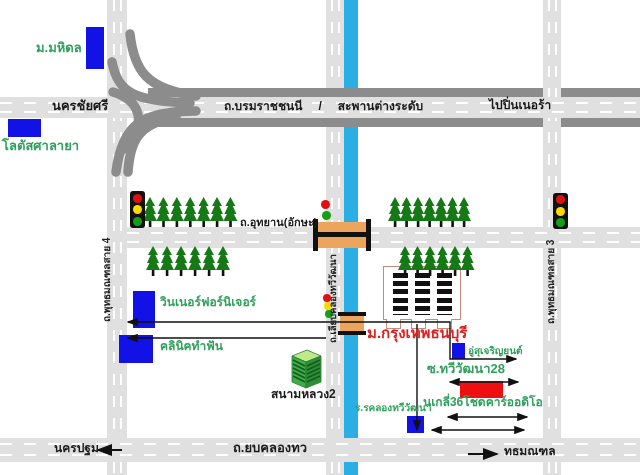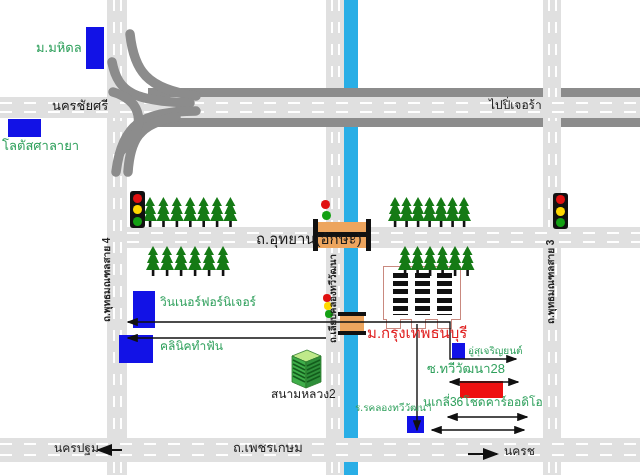--- a/index.html
+++ b/index.html
@@ -13,21 +13,21 @@
   .vroad i.d1{left:28%;} .vroad i.d2{left:64%;}
   .hroad{position:absolute;background:var(--road_fill);}
   .hroad i{position:absolute;left:0;right:0;height:2px;
            background:repeating-linear-gradient(to right,#fff 0 12px,transparent 12px 24px);}
   .hroad i.d1{top:22%;} .hroad i.d2{top:68%;}
   .band{position:absolute;background:var(--road_edge);height:9px;}
   #canal{position:absolute;left:344px;top:0;width:14px;height:475px;background:var(--canal);}
   
   #vec{position:absolute;left:0;top:0;z-index:30;pointer-events:none;}
   
-  .lbl{position:absolute;z-index:40;font-weight:normal;color:#1a1a1a;white-space:nowrap;line-height:1.1;}
+  .lbl{position:absolute;z-index:40;font-weight:bold;color:#1a1a1a;white-space:nowrap;line-height:1.1;}
   .lbl.green{color:var(--label_green);}
   .lbl.red{color:var(--label_red);}
   .vlabel{position:absolute;z-index:40;writing-mode:vertical-rl;transform:rotate(180deg);
           font-size:10px;font-weight:bold;color:#222;display:flex;align-items:center;justify-content:center;white-space:nowrap;}
   
   .bld{position:absolute;background:var(--building_blue);z-index:25;}
   #b-chod{background:var(--building_red);}
   #univ{position:absolute;left:383px;top:266px;width:76px;height:52px;background:#fff;
         border:1px solid #c9897f;z-index:25;}
   #univ .col{position:absolute;top:6px;bottom:4px;width:15px;
@@ -333,34 +333,39 @@
       <line x1="24" y1="25" x2="37" y2="19"></line>
         <line x1="24" y1="29" x2="37" y2="23"></line>
       <line x1="24" y1="33" x2="37" y2="27"></line>
     </g>
   </svg>
 
   <div class="lbl green" style="left:36px;top:41px;font-size:13px;">ม.มหิดล</div>
   <div class="lbl" style="left:52px;top:99px;font-size:13px;">นครชัยศรี</div>
   <div class="lbl green" style="left:2px;top:139px;font-size:13px;">โลตัสศาลายา</div>
 
-  <div class="lbl" style="left:489px;top:99px;font-size:12px;">ไปปิ่เจอร้า</div>
-
-  <div class="lbl" style="left:240px;top:231px;font-size:15px;margin-left:16px;">ถ.อุทยาน(อักษะ)</div>
+  <div class="lbl" style="left:224px;top:100px;font-size:12px;display:flex;gap:16px;">
+    <span>ถ.บรมราชชนนี</span>
+    <span>/</span>
+    <span>สะพานต่างระดับ</span>
+  </div>
+  <div class="lbl" style="left:489px;top:99px;font-size:12px;">ไปปิ่นเนอร้า</div>
+
+  <div class="lbl" style="left:240px;top:216px;font-size:11px;">ถ.อุทยาน(อักษะ)</div>
 
   <div class="vlabel" style="left:99px;top:233px;height:94px;width:15px;">ถ.พุทธมณฑลสาย 4</div>
   <div class="vlabel" style="left:325px;top:250px;height:98px;width:15px;font-size:9.5px;">ถ.เลียบคลองทวีวัฒนา</div>
   <div class="vlabel" style="left:543px;top:232px;height:100px;width:15px;">ถ.พุทธมณฑลสาย 3</div>
 
   <div class="lbl red" style="left:367px;top:325px;font-size:15px;">ม.กรุงเทพธนบุรี</div>
   <div class="lbl green" style="left:160px;top:296px;font-size:12px;">วินเนอร์ฟอร์นิเจอร์</div>
   <div class="lbl green" style="left:160px;top:340px;font-size:12px;">คลินิคทำฟัน</div>
   <div class="lbl" style="left:271px;top:388px;font-size:12px;">สนามหลวง2</div>
   <div class="lbl green" style="left:468px;top:345px;font-size:10px;">อู่สุเจริญยนต์</div>
   <div class="lbl green" style="left:427px;top:362px;font-size:13px;">ซ.ทวีวัฒนา28</div>
   <div class="lbl green" style="left:423px;top:396px;font-size:12px;">นเกลี่36โชดคาร์ออดิโอ</div>
   <div class="lbl green" style="left:355px;top:402px;font-size:10px;">ร.รคลองทวีวัฒนา</div>
 
   <div class="lbl" style="left:54px;top:442px;font-size:12px;">นครปฐม</div>
-  <div class="lbl" style="left:233px;top:441px;font-size:13px;">ถ.เพชรเกษม</div>
-  <div class="lbl" style="left:504px;top:445px;font-size:12px;">นครช</div>
+  <div class="lbl" style="left:233px;top:441px;font-size:13px;">ถ.ยบคลองทว</div>
+  <div class="lbl" style="left:504px;top:445px;font-size:12px;">ทธมณฑล</div>
 
 </div>
 
 </body></html>

